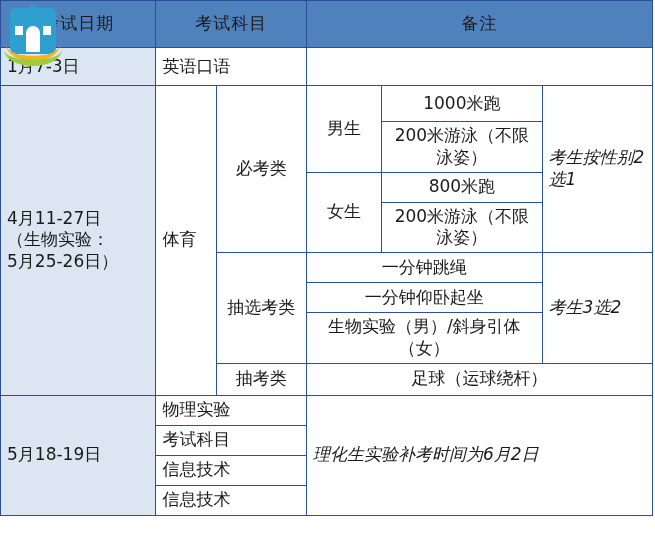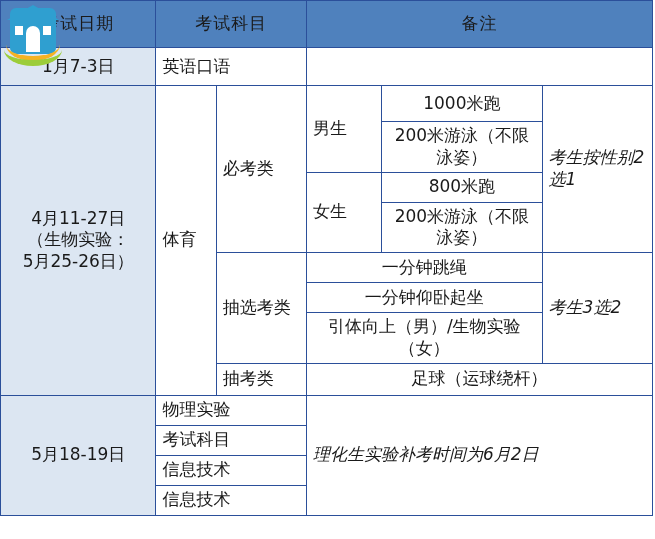--- a/index.html
+++ b/index.html
@@ -36,25 +36,25 @@
   thead th {
     background: #4f81bd;
     color: #ffffff;
     font-size: 18px;
     height: 40px;
     text-align: center;
     letter-spacing: 1px;
   }
   .c-date {
     background: #dce6f2;
+    text-align: left;
+    font-size: 16px;
+  }
+  .c-center {
     text-align: center;
-    font-size: 16px;
-  }
-  .c-center {
-    text-align: left;
   }
   .c-left {
     text-align: left;
   }
   .subject {
     font-size: 17px;
   }
   .note {
     text-align: left;
     font-size: 17px;
@@ -192,21 +192,21 @@
 
       <tr style="height:30px">
         <td class="c-center" rowspan="3">抽选考类</td>
         <td class="c-left pad-left" colspan="2">一分钟跳绳</td>
         <td class="note" rowspan="3">考生3选2</td>
       </tr>
       <tr style="height:30px">
         <td class="c-left pad-left" colspan="2">一分钟仰卧起坐</td>
       </tr>
       <tr style="height:48px">
-        <td class="c-left pad-left" colspan="2">引体向上（男）/生物实验（女）</td>
+        <td class="c-left pad-left" colspan="2">生物实验（男）/斜身引体（女）</td>
       </tr>
 
       <tr style="height:32px">
         <td class="c-center">抽考类</td>
         <td class="c-left pad-left" colspan="3">足球（运球绕杆）</td>
       </tr>
 
       <tr class="sm-row">
         <td class="c-date" rowspan="4">5月18-19日</td>
         <td class="subject" colspan="2">物理实验</td>

